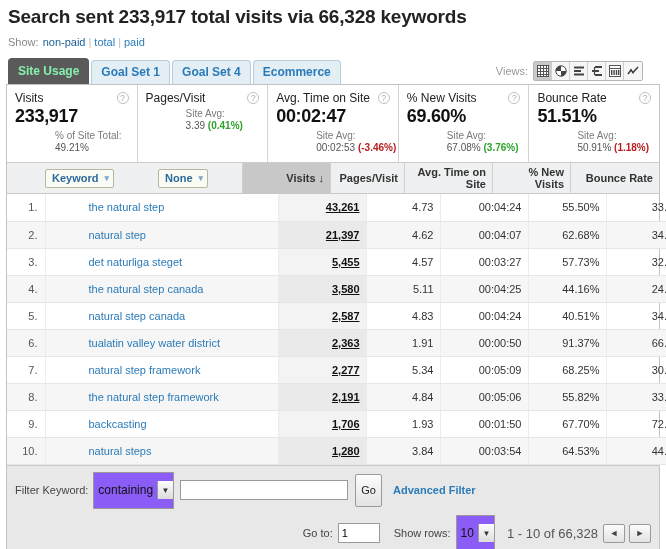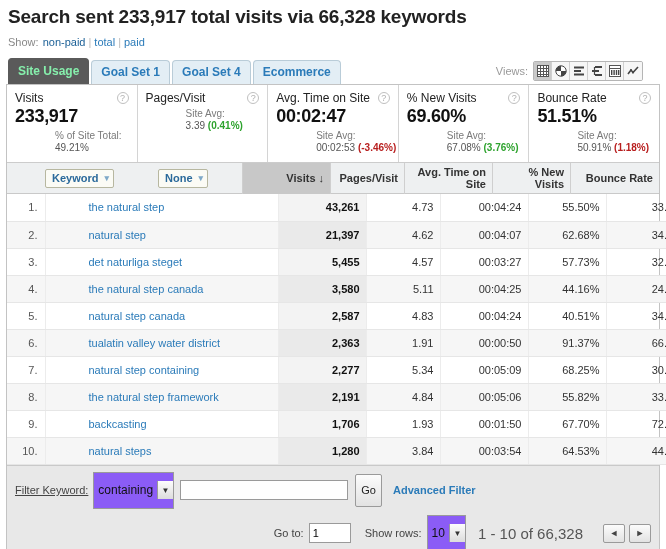--- a/index.html
+++ b/index.html
@@ -239,38 +239,38 @@
   #tbl td.kw { width: 233px; }
   #tbl td.kw a { color: #2b7bb9; text-decoration: none; cursor: pointer; padding-left: 37px; }
   #tbl td.num { text-align: right; }
   #tbl td.visits {
     width: 88px;
     text-align: right;
     font-weight: bold;
     color: #111;
   }
   #tbl tr.alt td.visits { background: #eaeaea; }
-  #tbl td.visits { background: #f3f3f3; }
+  #tbl td.visits { background: #f3f3f3; text-decoration: underline; }
   #tbl td.pv   { width: 74px; }
   #tbl td.time { width: 88px; }
   #tbl td.nv   { width: 78px; }
   #tbl td.br   { width: 89px; }
 
   
   #footer {
     background: #e8e8e8;
     border-top: 1px solid #c9c9c9;
     padding: 6px 8px 7px 8px;
   }
   #filter-row {
     display: flex;
     align-items: center;
     white-space: nowrap;
   }
-  #filter-label { font-size: 11px; color: #444; margin-right: 5px; text-decoration: underline; }
+  #filter-label { font-size: 11px; color: #444; margin-right: 5px; }
   .ctl-select {
     height: 37px;
     font-size: 12px;
     border: 1px solid #9a9a9a;
     background: #8b5cf6;
     display: inline-flex;
     align-items: center;
     padding: 0 0 0 4px;
     color: #111;
     cursor: pointer;
@@ -325,21 +325,21 @@
   #goto-input {
     width: 42px; height: 20px;
     border: 1px solid #9a9a9a;
     background: #fff;
     font-family: "Liberation Sans", sans-serif;
     font-size: 11px;
     padding: 0 3px;
     margin-right: 14px;
   }
   #rows-select { margin-right: 12px; }
-  #range-text { font-size: 15px; color: #555; margin-right: 16px; }
+  #range-text { font-size: 13px; color: #555; margin-right: 1px; }
   .nav-btn {
     width: 22px; height: 19px;
     border: 1px solid #9a9a9a;
     background: linear-gradient(#fcfcfc,#e2e2e2);
     border-radius: 2px;
     font-size: 9px;
     color: #444;
     display: inline-flex;
     align-items: center;
     justify-content: center;
@@ -560,21 +560,21 @@
           <td class="idx">6.</td>
           <td class="kw"><a>tualatin valley water district</a></td>
           <td class="visits num">2,363</td>
           <td class="pv num">1.91</td>
           <td class="time num">00:00:50</td>
           <td class="nv num">91.37%</td>
           <td class="br num">66.82%</td>
         </tr>
         <tr>
           <td class="idx">7.</td>
-          <td class="kw"><a>natural step containing</a></td>
+          <td class="kw"><a>natural step framework</a></td>
           <td class="visits num">2,277</td>
           <td class="pv num">5.34</td>
           <td class="time num">00:05:09</td>
           <td class="nv num">68.25%</td>
           <td class="br num">30.57%</td>
         </tr>
         <tr class="alt">
           <td class="idx">8.</td>
           <td class="kw"><a>the natural step framework</a></td>
           <td class="visits num">2,191</td>

